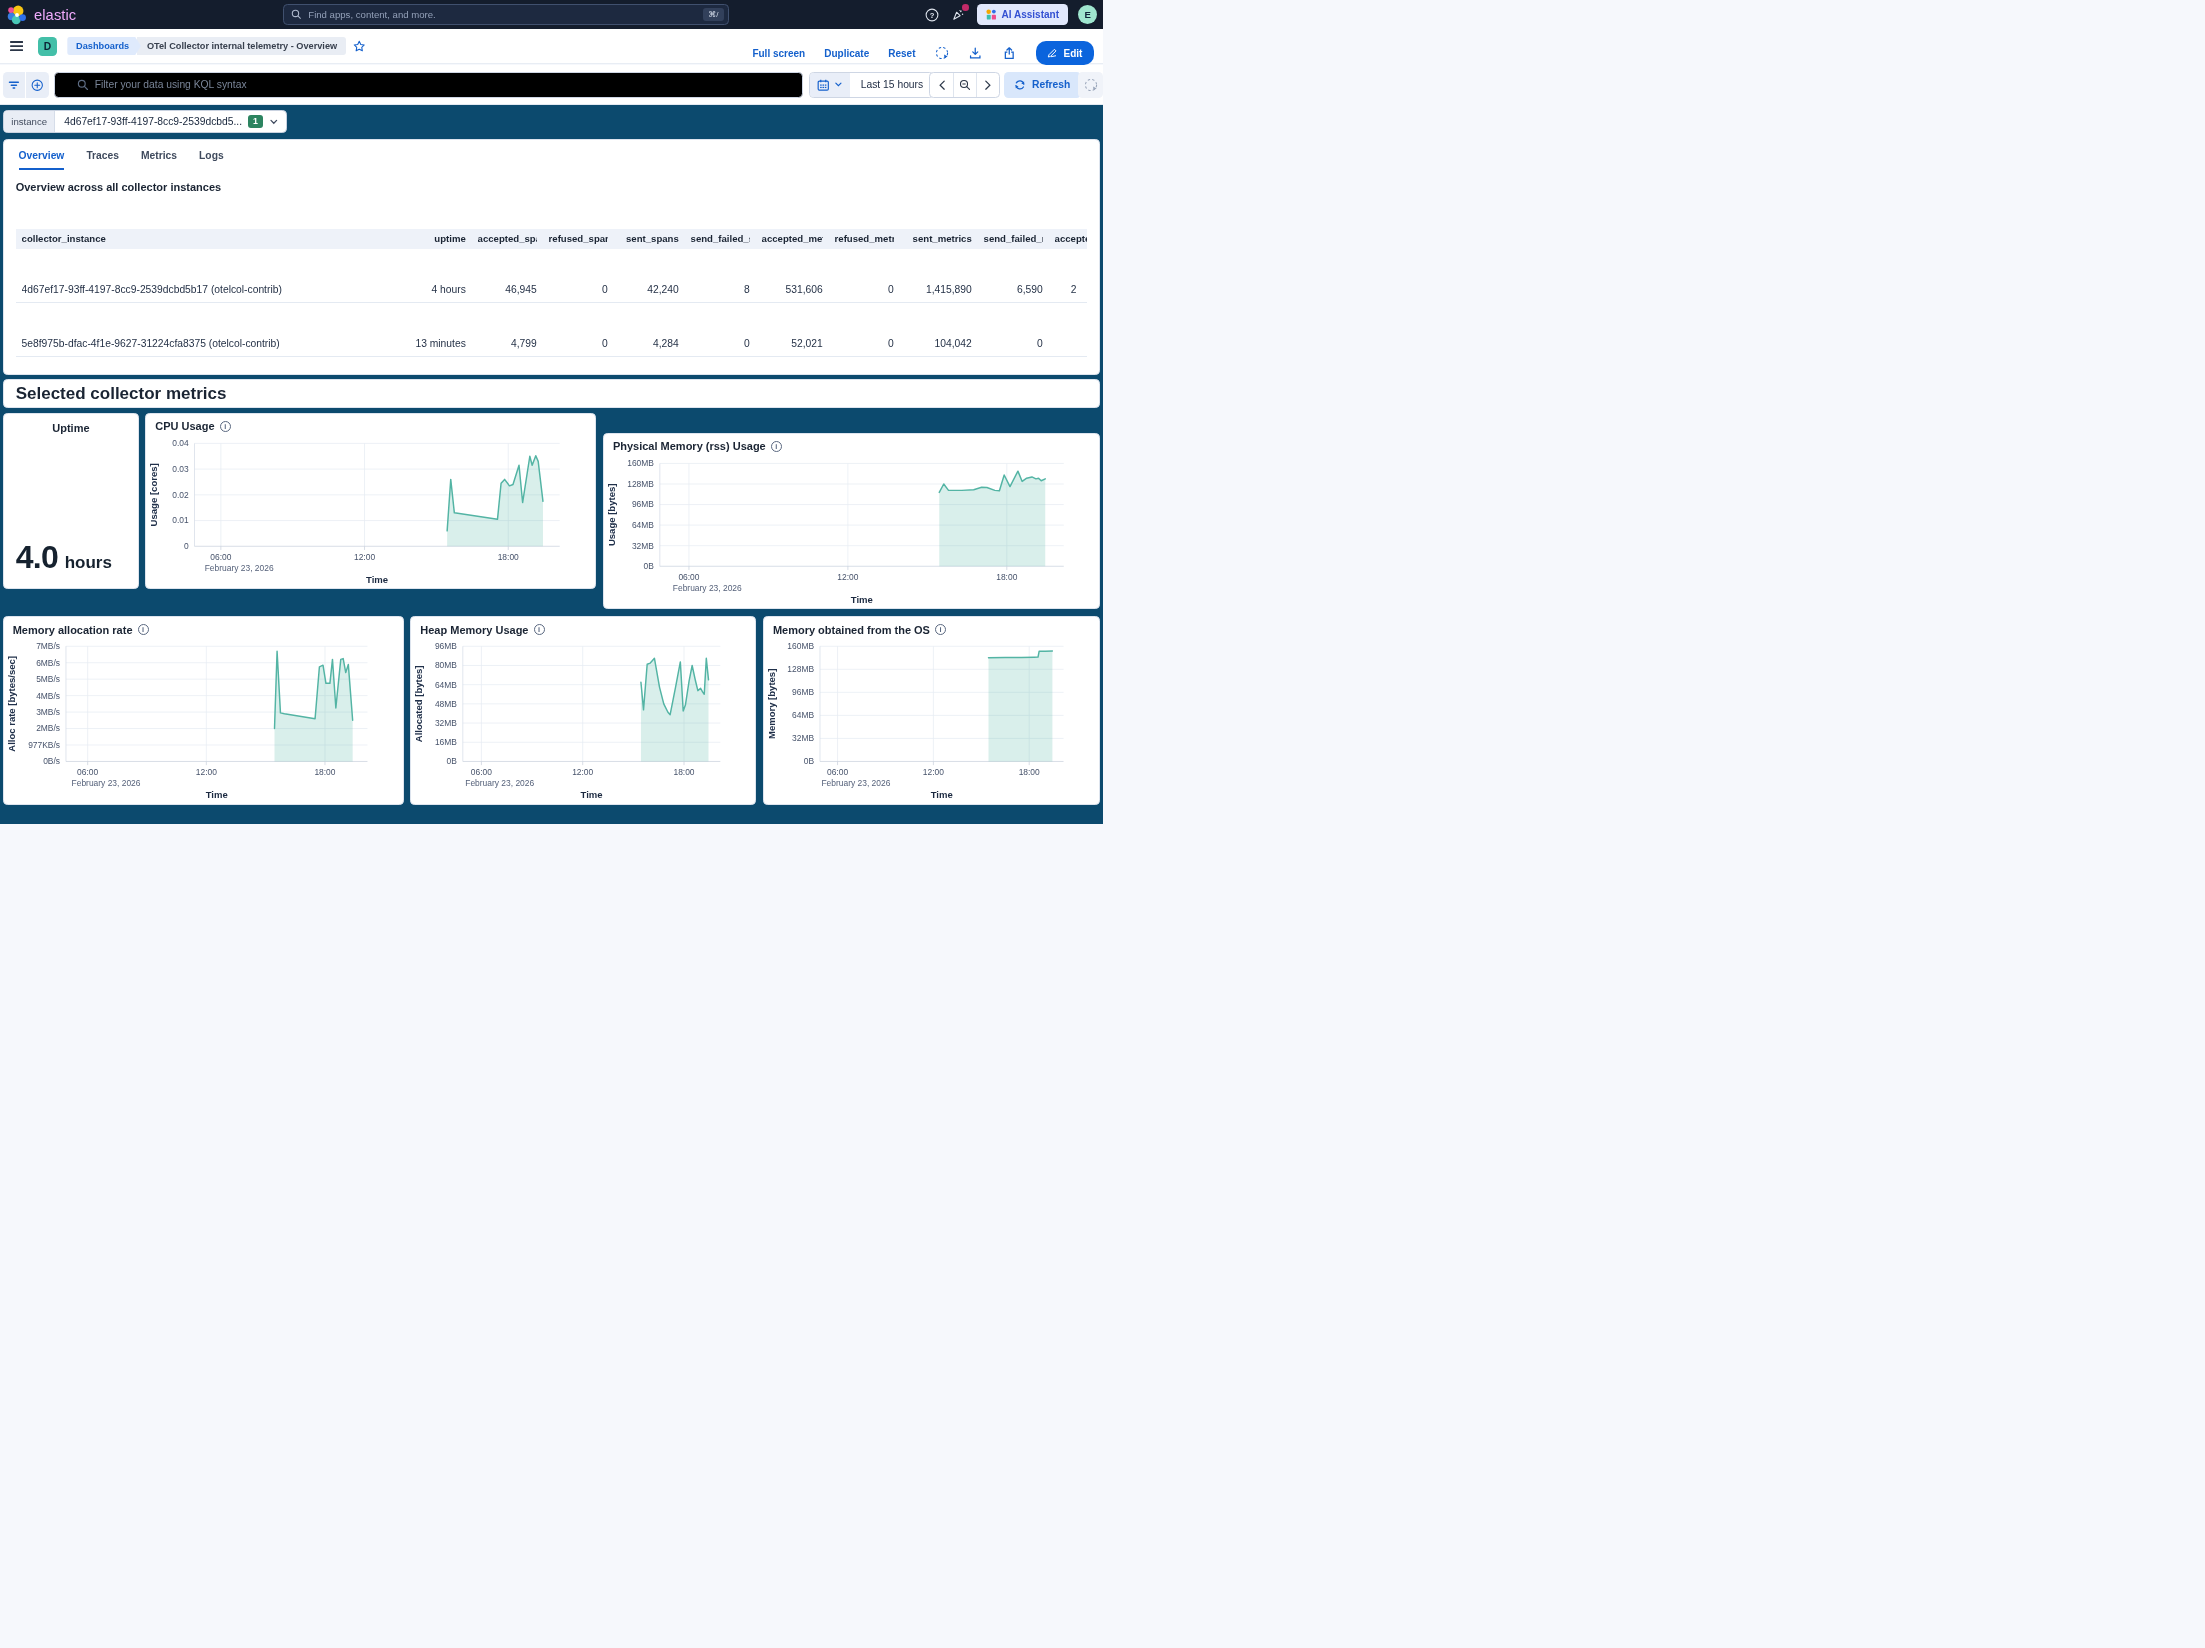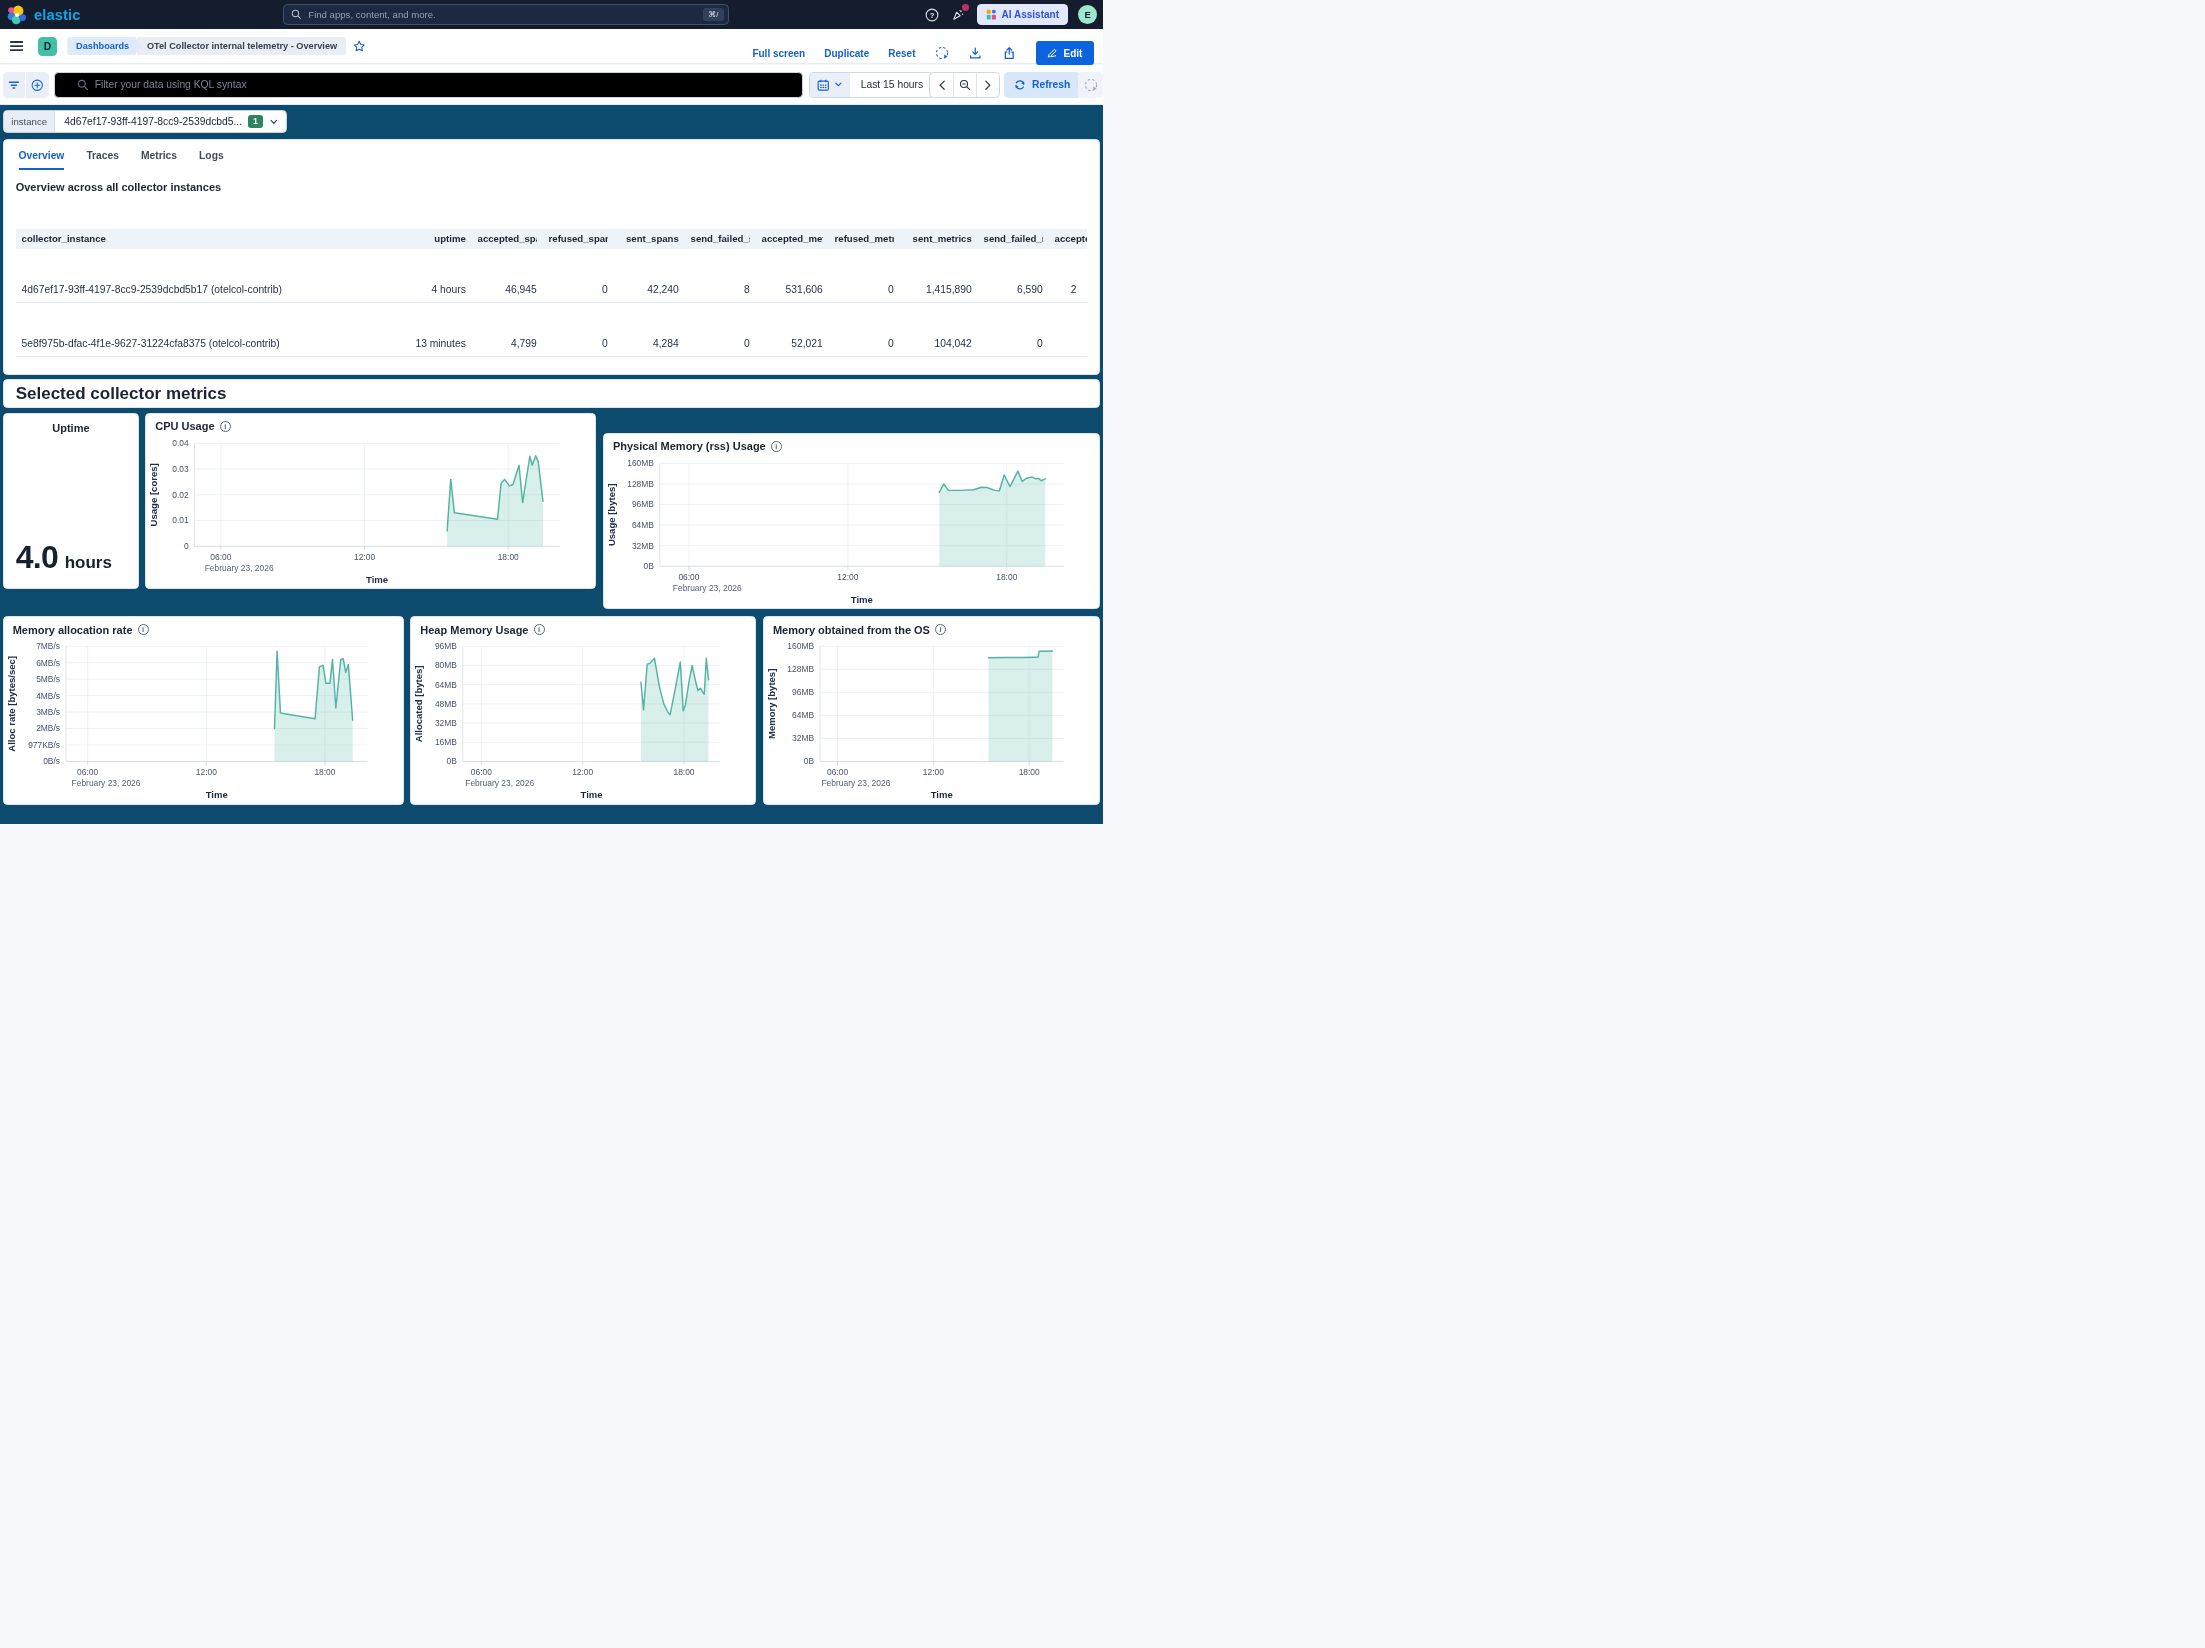--- a/index.html
+++ b/index.html
@@ -3,42 +3,42 @@
 <meta charset="utf-8">
 <style>
   * { margin:0; padding:0; box-sizing:border-box; }
   html,body { width:1103px; height:824px; }
   body { position:relative; font-family:"Liberation Sans",sans-serif; background:#f6f8fc; overflow:hidden; color:#1a2433; }
   svg { display:block; }
 
   
   .top-header { position:absolute; top:0; left:0; width:1103px; height:29px; background:#141d2d; display:flex; align-items:center; z-index:30; }
   .brand { display:flex; align-items:center; gap:6.6px; margin-left:7.4px; }
-  .brand-name { color:#0ea5e9; font-size:14.7px; font-weight:700; letter-spacing:0.1px; }
+  .brand-name { color:#f0abfc; font-size:14.7px; font-weight:400; letter-spacing:0.1px; }
   .global-search { position:absolute; left:283px; top:4.4px; width:446px; height:20.6px; background:#1d2940; border:0.7px solid #40506e; border-radius:4.4px; display:flex; align-items:center; padding:0 4.4px 0 7.4px; }
   .global-search .ph { color:#93a0b8; font-size:9.6px; flex:1; margin-left:5.9px; white-space:nowrap; overflow:hidden; }
   .kbd-badge { background:#32405b; border-radius:2.9px; color:#d5dcea; font-size:8px; padding:2.2px 5.1px; }
   .hdr-right { position:absolute; right:5.9px; top:0; height:29px; display:flex; align-items:center; gap:10.3px; }
   .hdr-icon { position:relative; width:16px; height:16px; display:flex; align-items:center; justify-content:center; color:#dfe5ee; }
   .notif-dot { position:absolute; top:-2.2px; right:-2.2px; width:6.6px; height:6.6px; border-radius:50%; background:#c22a68; }
   .ai-btn { display:flex; align-items:center; gap:5.1px; background:#e1e8fc; color:#3350d2; font-size:10px; font-weight:700; border:none; border-radius:4.4px; height:20.6px; padding:0 8.8px; cursor:pointer; }
   .avatar { width:19px; height:19px; border-radius:50%; background:#9fe6cf; color:#10243a; font-size:9.6px; font-weight:700; display:flex; align-items:center; justify-content:center; }
 
   
   .crumb-bar { position:absolute; top:29px; left:0; width:1103px; height:35px; background:#fff; border-bottom:0.7px solid #e8edf4; display:flex; align-items:center; z-index:20; }
   .hamburger { margin-left:8.8px; width:16px; height:16px; color:#2b3647; display:flex; align-items:center; justify-content:center; cursor:pointer; }
   .app-badge { margin-left:13.2px; width:19px; height:19px; border-radius:4.4px; background:#43bfa8; color:#0c2234; font-weight:700; font-size:10.3px; display:flex; align-items:center; justify-content:center; }
   .crumbs { display:flex; align-items:center; margin-left:10.3px; }
   .crumb1 { position:relative; z-index:2; background:#dfeafc; color:#1460cc; font-size:9.2px; font-weight:600; height:18.4px; display:flex; align-items:center; padding:0 11.8px 0 8.8px; border-radius:2.9px 0 0 2.9px; clip-path:polygon(0 0, calc(100% - 5.9px) 0, 100% 50%, calc(100% - 5.9px) 100%, 0 100%); cursor:pointer; }
   .crumb2 { background:#e9edf4; color:#39414f; font-size:9.2px; font-weight:600; height:18.4px; display:flex; align-items:center; padding:0 8.8px 0 10.3px; border-radius:0 2.9px 2.9px 0; margin-left:-4.4px; }
   .star { margin-left:7.4px; color:#1460cc; cursor:pointer; }
   .crumb-actions { position:absolute; right:0; top:0; height:48px; display:flex; align-items:center; gap:19px; padding-right:8.8px; }
   .txt-link { color:#1460cc; font-size:10px; font-weight:600; cursor:pointer; white-space:nowrap; }
   .act-icon { color:#1460cc; width:14.7px; height:14.7px; cursor:pointer; display:flex; align-items:center; justify-content:center; }
-  .edit-btn { display:flex; align-items:center; gap:5.9px; background:#0b64dd; color:#fff; font-size:10px; font-weight:700; height:23.5px; padding:0 11.8px; border:none; border-radius:3px; cursor:pointer; }
+  .edit-btn { display:flex; align-items:center; gap:5.9px; background:#0b64dd; color:#fff; font-size:10px; font-weight:700; height:23.5px; padding:0 11.8px; border:none; border-radius:10px; cursor:pointer; }
 
   
   .filter-bar { position:absolute; top:65px; left:0; width:1103px; height:40px; background:#fff; border-bottom:0.7px solid #e3e9f1; z-index:10; }
   .filter-left { position:absolute; left:2.9px; top:6.6px; height:26.5px; width:46px; background:#e9eef7; border-radius:4.4px; display:flex; }
   .filter-left .seg { flex:1; display:flex; align-items:center; justify-content:center; color:#1460cc; cursor:pointer; }
   .filter-left .seg + .seg { border-left:0.7px solid #fff; }
   .kql { position:absolute; left:54px; top:6.6px; width:749px; height:26.5px; background:#000000; border:0.7px solid #ced6e4; border-radius:4.4px; display:flex; align-items:center; padding:0 22px; color:#5d6b82; }
   .kql .ph { color:#7a8598; font-size:10.3px; margin-left:5.9px; }
   .datepicker { position:absolute; left:809px; top:6.6px; height:26.5px; display:flex; border:0.7px solid #ced6e4; border-radius:4.4px; overflow:hidden; background:#fff; }
   .dp-cal { background:#e9eef8; display:flex; align-items:center; gap:4.4px; padding:0 7.4px; color:#1460cc; cursor:pointer; }

